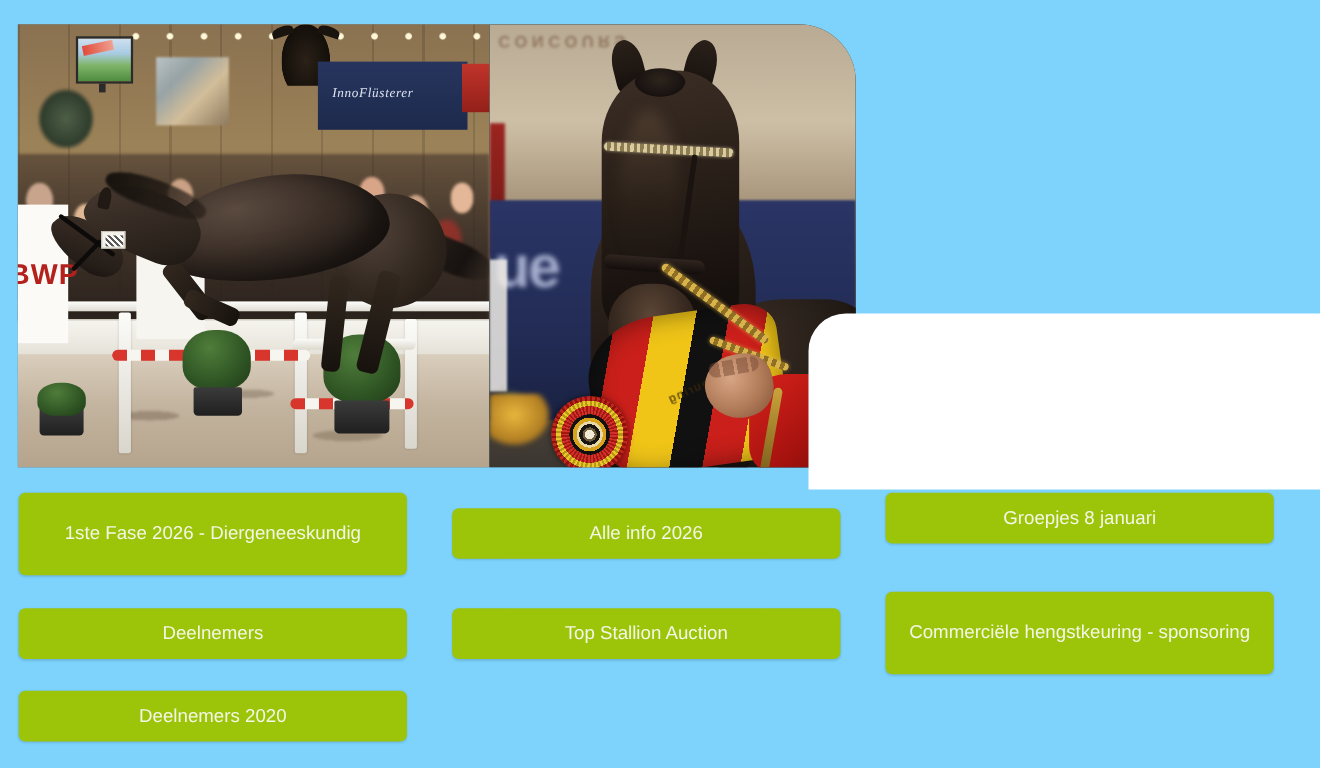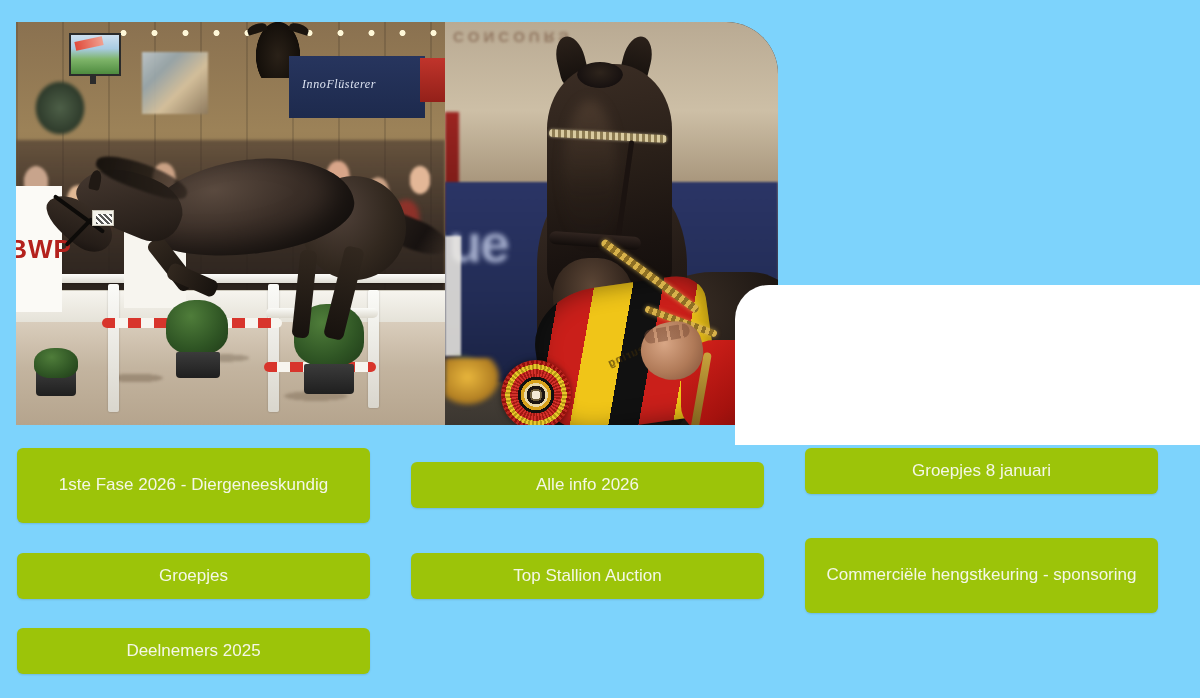--- a/index.html
+++ b/index.html
@@ -530,24 +530,24 @@
   <div class="notch"></div>
 
 
   <div class="btn-grid">
 
     <div class="btn-col col-1">
       <div class="slot" style="top:8px;">
         <button class="btn two">1ste Fase 2026 - Diergeneeskundig</button>
       </div>
       <div class="slot" style="top:113px;">
-        <button class="btn one">Groepjes</button>
+        <button class="btn one">Deelnemers</button>
       </div>
       <div class="slot" style="top:188px;">
-        <button class="btn one">Deelnemers 2025</button>
+        <button class="btn one">Deelnemers 2020</button>
       </div>
     </div>
 
     <div class="btn-col col-2">
       <div class="slot" style="top:22px;">
         <button class="btn one">Alle info 2026</button>
       </div>
       <div class="slot" style="top:113px;">
         <button class="btn one">Top Stallion Auction</button>
       </div>

